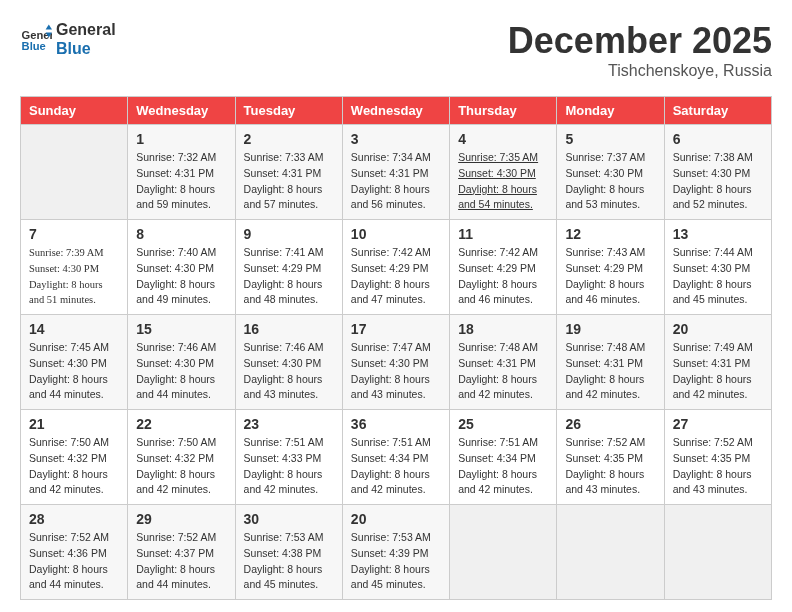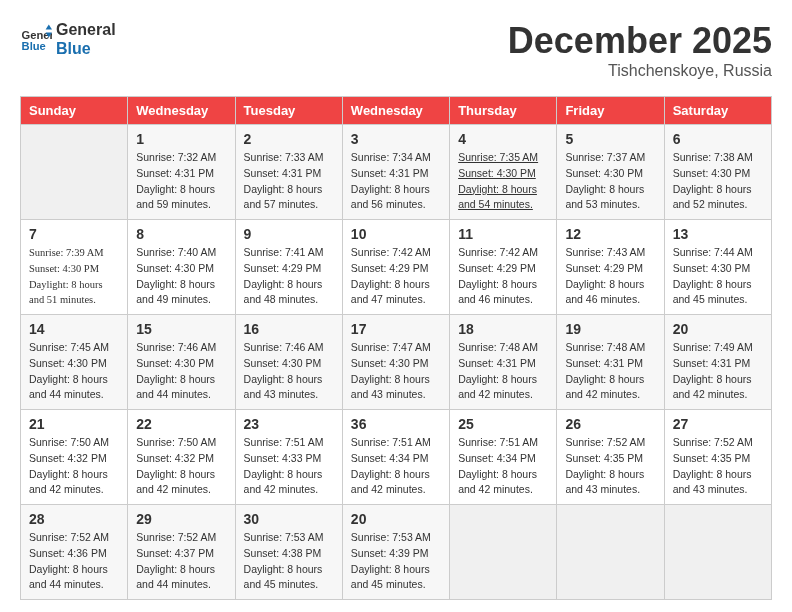--- a/index.html
+++ b/index.html
@@ -102,21 +102,21 @@
 </div>
 
 <table>
   <thead>
     <tr>
     <th>Sunday</th>
         <th>Wednesday</th>
         <th>Tuesday</th>
         <th>Wednesday</th>
         <th>Thursday</th>
-        <th>Friday</th>
+        <th>Monday</th>
         <th>Saturday</th>
       </tr>
   </thead>
   <tbody id="calendar-body">
   <tr>
         <td class="empty-cell"></td>
         <td>
           <span class="day-number">1</span>
           <div class="day-info" style="white-space: pre-line;">Sunrise: 7:32 AM
 Sunset: 4:31 PM

